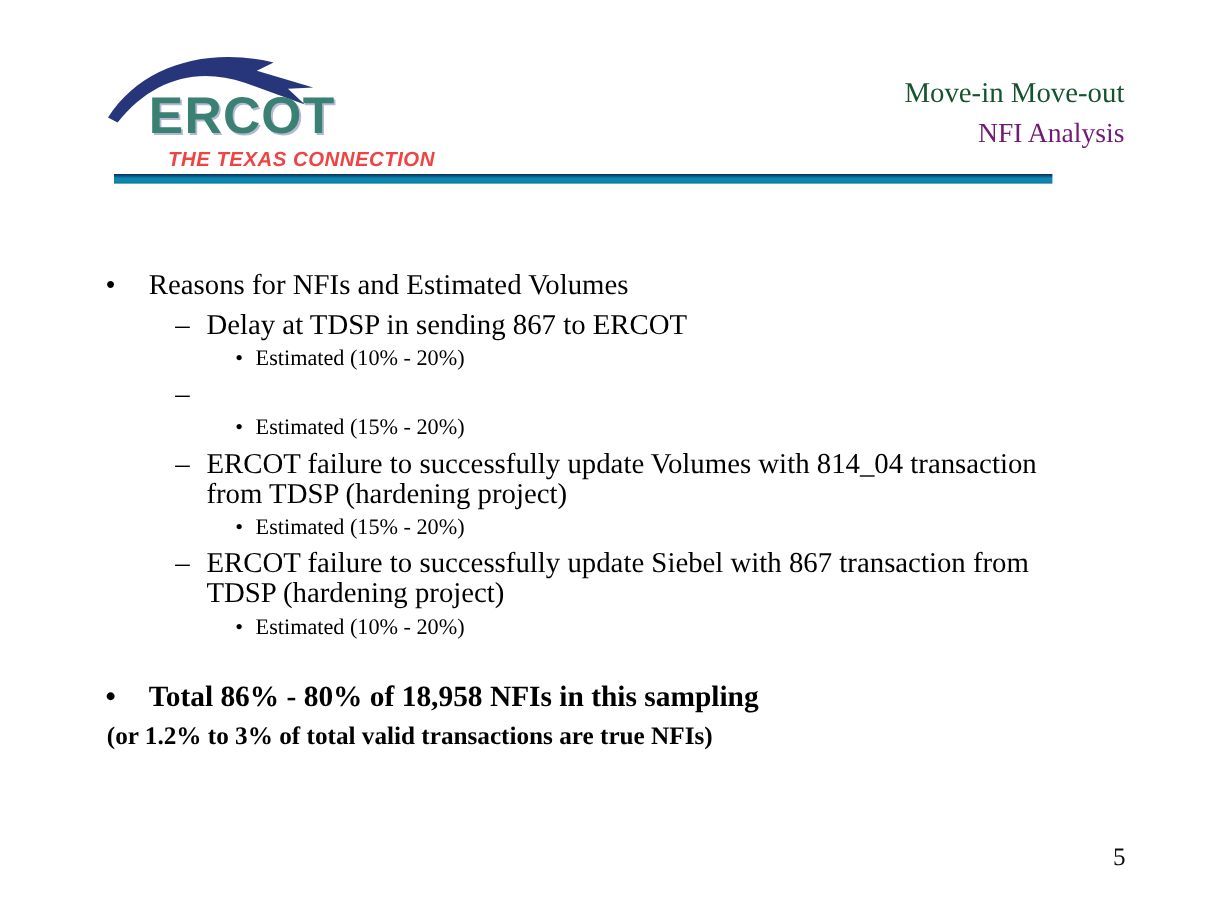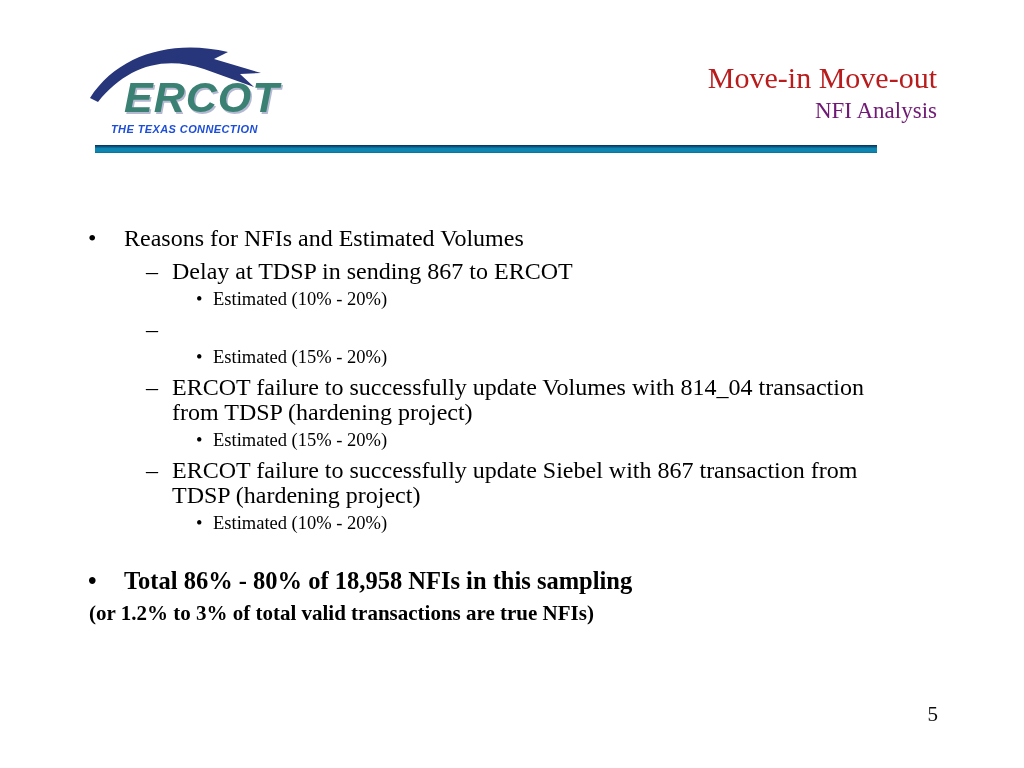--- a/index.html
+++ b/index.html
@@ -31,54 +31,53 @@
     top: 2px;
     width: 200px;
     height: 62px;
   }
   .logo-name {
     position: absolute;
     left: 36px;
     top: 36px;
     font-family: "Liberation Sans", sans-serif;
     font-weight: bold;
-    font-style: italic;
     font-size: 43px;
     line-height: 1;
     letter-spacing: 1px;
     color: #3a8173;
     text-shadow: 1.5px 1.5px 0 rgba(39, 53, 122, 0.35);
     white-space: nowrap;
     text-align: center;
   }
   .logo-tagline {
     position: absolute;
-    left: 23px;
+    left: 52px;
     top: 83px;
     font-family: "Liberation Sans", sans-serif;
     font-style: italic;
     font-weight: bold;
-    font-size: 11px;
+    font-size: 17px;
     letter-spacing: 0.4px;
-    color: #1d4ed8;
+    color: #ef4444;
     white-space: nowrap;
   }
 
   
   .header {
     position: absolute;
     top: 60px;
     right: 87px;
     text-align: right;
   }
   .header-title {
-    font-size: 30px;
+    font-size: 24px;
     line-height: 36px;
     font-weight: normal;
-    color: #b91c1c;
+    color: #14532d;
     white-space: nowrap;
   }
   .header-subtitle {
     font-size: 23px;
     line-height: 30px;
     font-weight: normal;
     color: #701a75;
     white-space: nowrap;
   }
 

